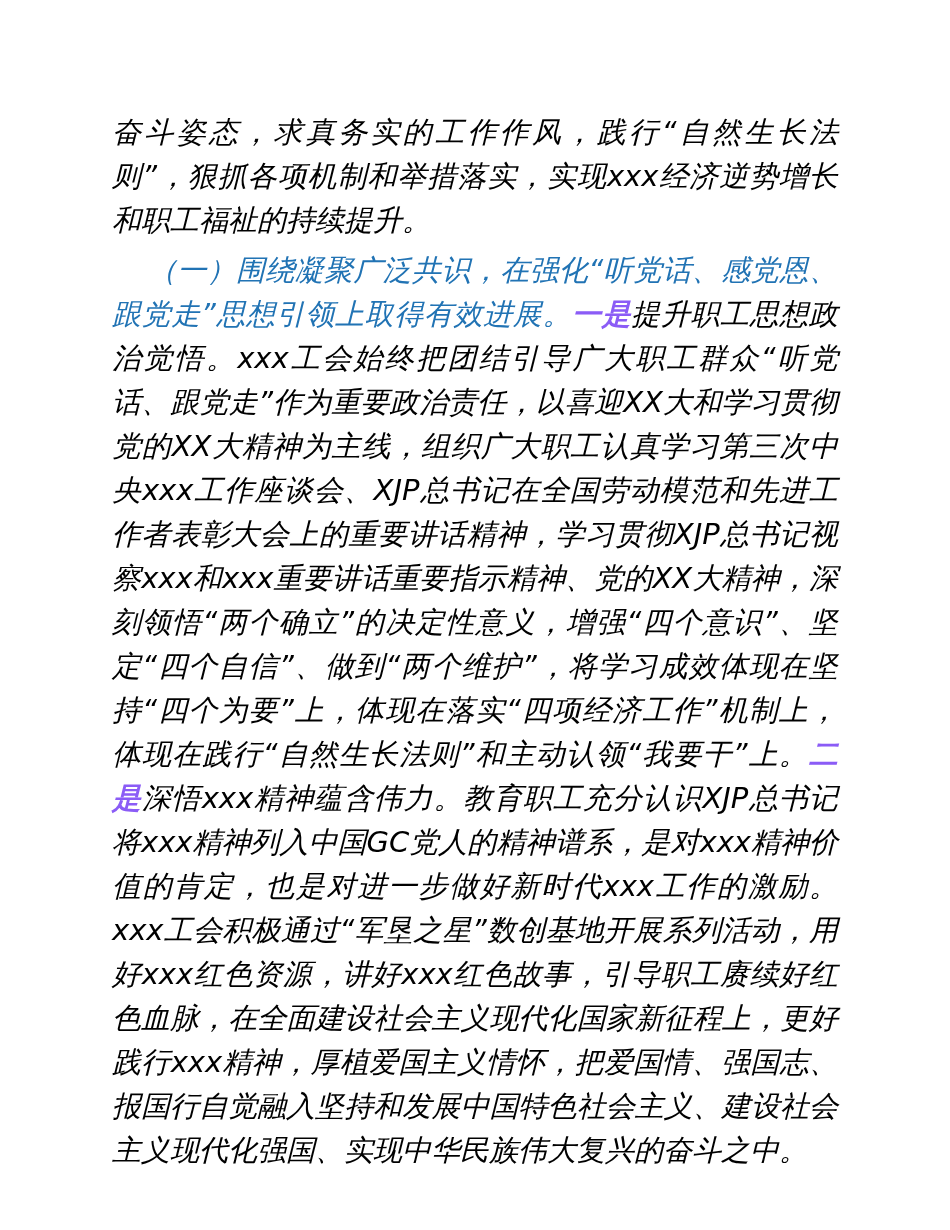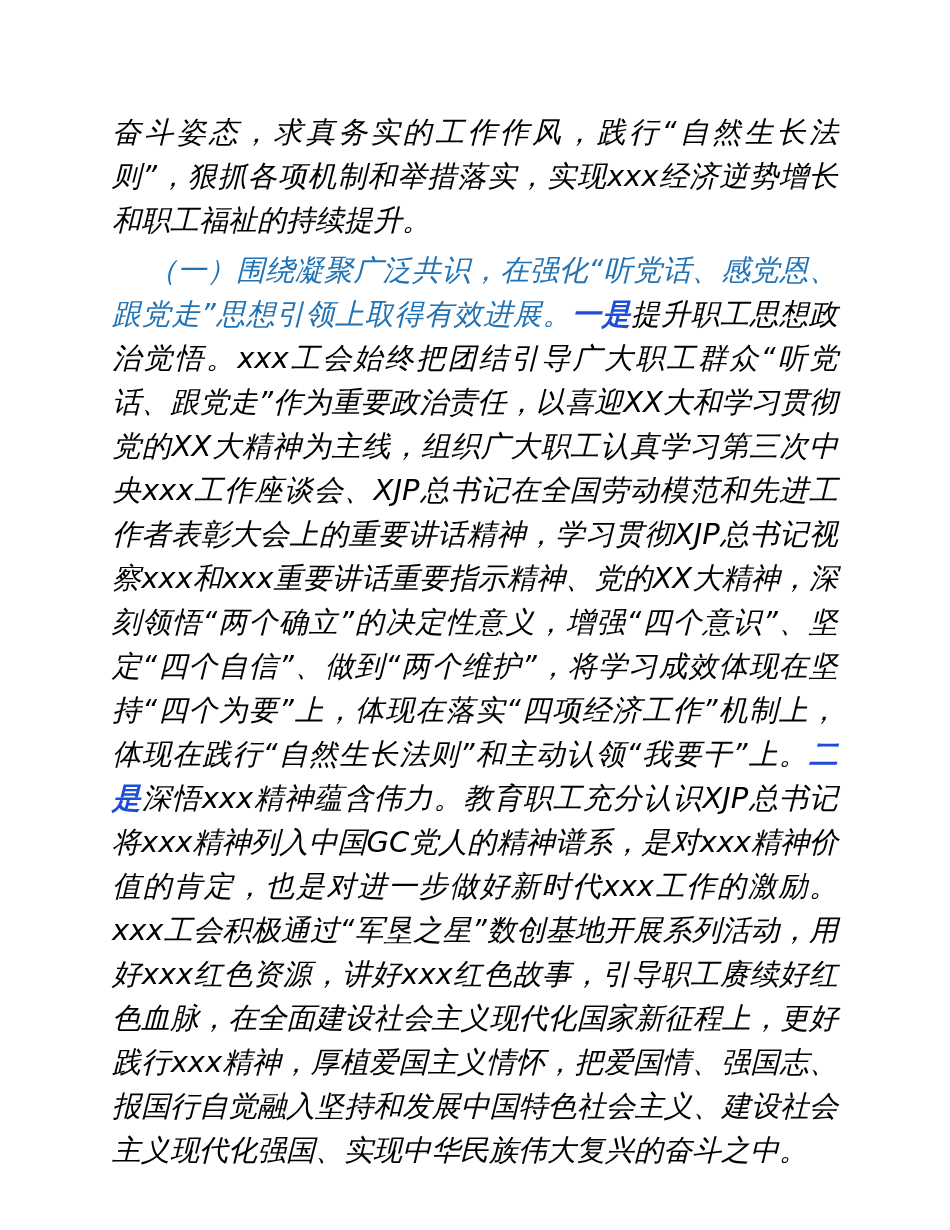--- a/index.html
+++ b/index.html
@@ -35,21 +35,21 @@
     margin-top: 6px;
   }
   p.para.indent {
     text-indent: 36px;
   }
   .run-normal {
     color: #000000;
     font-weight: normal;
   }
   .run-bold {
-    color: #1d4ed8;
+    color: #8b5cf6;
     font-weight: bold;
   }
   .run-heading-blue {
     color: var(--heading-blue, #2173b4);
     font-weight: normal;
   }
 </style>
 </head>
 <body style="background: rgb(255, 255, 255);">
 

